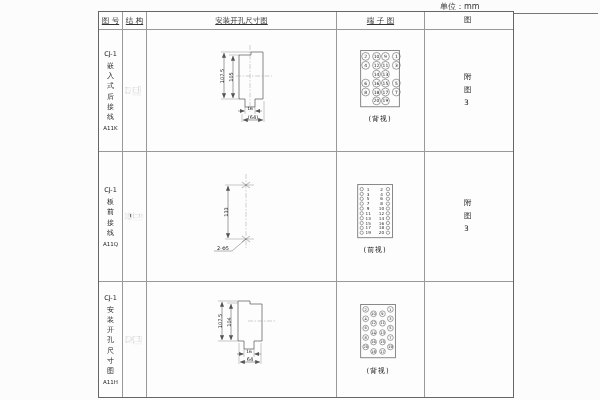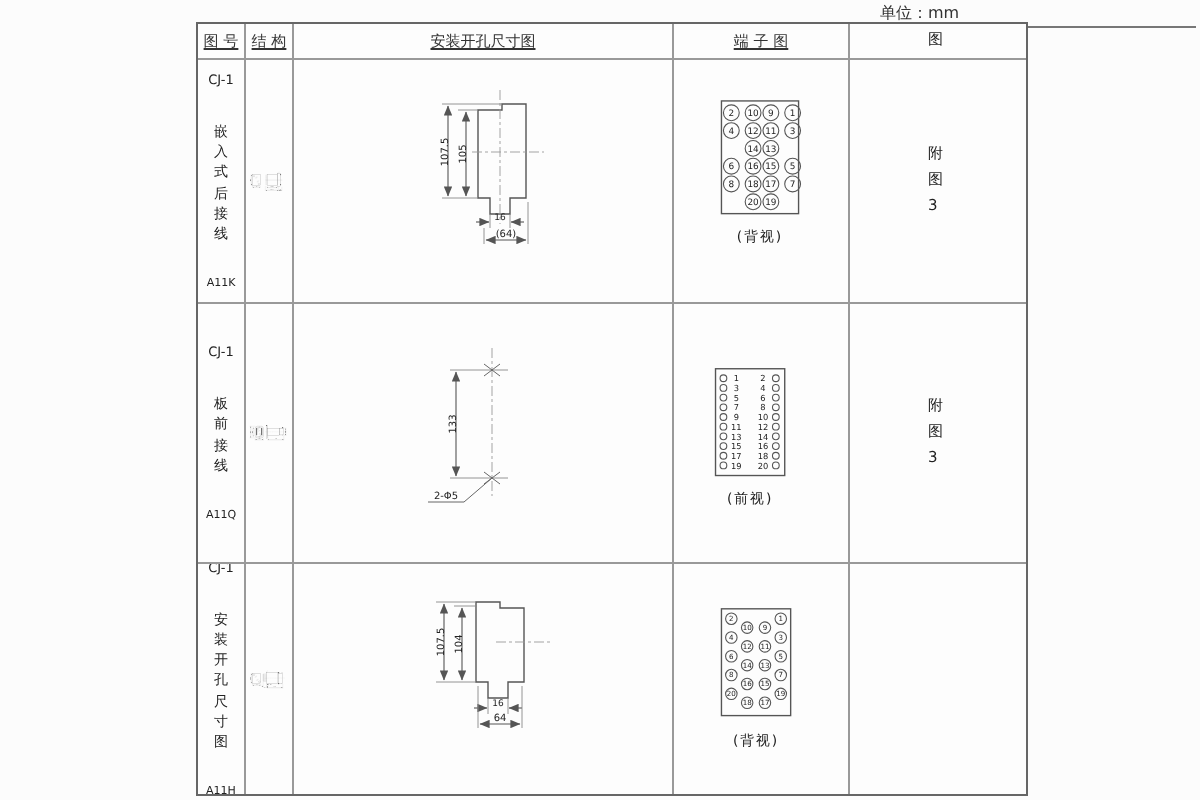--- a/index.html
+++ b/index.html
@@ -10,21 +10,21 @@
   .tbl{position:absolute;left:98px;top:11px;display:grid;
        grid-template-columns:24px 24px 190px 88px 88px;
        grid-template-rows:18px 122px 130px 115px;
        border:1px solid #666;background:#fdfdfd;}
   .c{border-right:1px solid #999;border-bottom:1px solid #999;position:relative;
      display:flex;align-items:center;justify-content:center;overflow:hidden;}
   .c:nth-child(5n){border-right:none;text-align:right;}
   .c:nth-child(n+16){border-bottom:none;}
   .hd{font-size:7.5px;color:#333;white-space:nowrap;text-decoration:underline;}
   .vtxt{width:10px;line-height:1.7;font-size:7.5px;text-align:left;word-break:break-all;}
-  .struct{display:flex;flex-direction:column;align-items:center;gap:17px;}
+  .struct{display:flex;flex-direction:column;align-items:center;gap:3px;}
   .model{font-size:6.5px;}
   .stype{width:9px;line-height:1.45;font-size:7px;text-align:center;word-break:break-all;}
   .code{font-size:5.5px;}
   svg{display:block;}
   .ln{stroke:#555;stroke-width:.7;fill:none;}
   .thin{stroke:#666;stroke-width:.5;fill:none;}
   .ext{stroke:#888;stroke-width:.45;fill:none;}
   .cl{stroke:#999;stroke-width:.45;fill:none;stroke-dasharray:5 1.5 1.5 1.5;}
   .dim{stroke:#555;stroke-width:.55;fill:none;marker-start:url(#ar);marker-end:url(#ar);}
   .da{stroke:#555;stroke-width:.55;fill:none;marker-end:url(#ar);}

